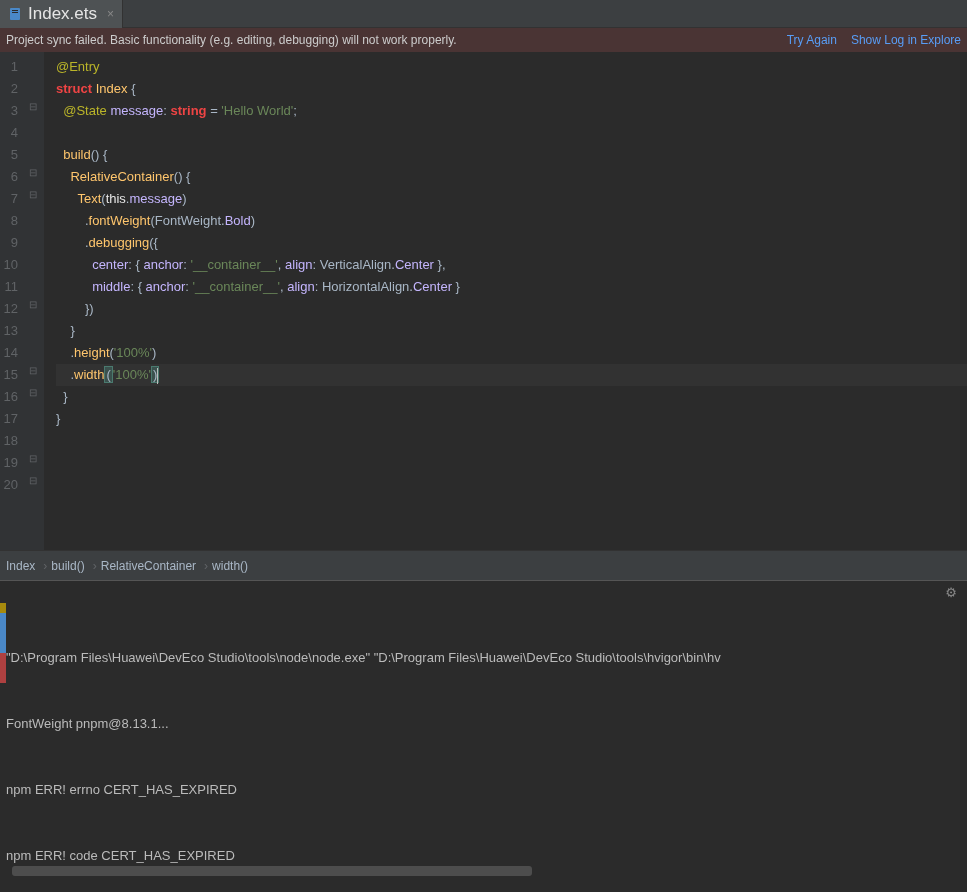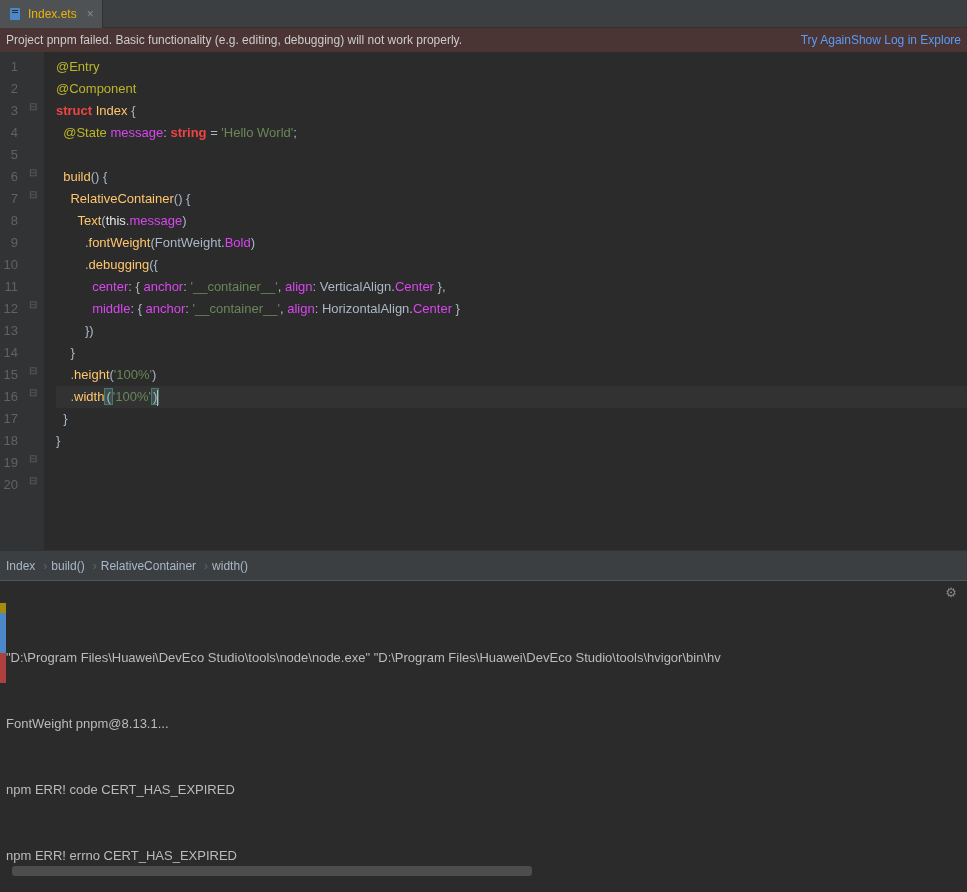--- a/index.html
+++ b/index.html
@@ -33,41 +33,42 @@
       border-right: 1px solid #323232;
     }
     .tab-icon {
       width: 14px;
       height: 14px;
       display: flex;
       align-items: center;
       justify-content: center;
     }
     .tab-label {
-      color: #eab308;
-      font-size: 12px;
+      color: #e5e5e5;
+      font-size: 17px;
     }
     .tab-close {
       color: #888;
       font-size: 12px;
       cursor: pointer;
       margin-left: 4px;
     }
     .sync-banner {
       background: #4a3434;
       height: 24px;
       display: flex;
       align-items: center;
       justify-content: space-between;
       padding: 0 6px;
       color: #ccc;
       font-size: 12px;
     }
     .sync-links {
       display: flex;
+      gap: 14px;
     }
     .sync-links span {
       color: #589df6;
       cursor: pointer;
     }
     .editor-area {
       display: flex;
       background: #2b2b2b;
       height: 498px;
     }
@@ -116,21 +117,21 @@
       white-space: pre;
       height: 22px;
     }
     .line-18 {
       background: #323232;
     }
     .tk-annotation { color: #bbb529; text-align: center; }
     .tk-keyword { color: #ef4444; font-weight: bold; }
     .tk-type { color: #a9b7c6; }
     .tk-class { color: #ffc66d; }
-    .tk-property { color: #d946ef; }
+    .tk-property { color: #c4b5fd; }
     .tk-method { color: #ffc66d; }
     .tk-string { color: #6a8759; }
     .tk-number { color: #6897bb; }
     .tk-punct { color: #a9b7c6; }
     .tk-paren { color: #a9b7c6; }
     .tk-brace { color: #a9b7c6; }
     .tk-this { color: #e5e5e5; }
     .paren-match {
       background: #3b514d;
       border: 1px solid #4a7a6f;
@@ -225,21 +226,21 @@
           <rect x="4" y="3" width="6" height="1" fill="#2b2b2b"></rect>
           <rect x="4" y="5" width="6" height="1" fill="#2b2b2b"></rect>
         </svg>
     </span>
     <span class="tab-label">Index.ets</span>
     <span class="tab-close">×</span>
   </div>
 </div>
 
 <div class="sync-banner">
-  <span>Project pnpm failed. Basic functionality (e.g. editing, debugging) will not work properly.</span>
+  <span>Project sync failed. Basic functionality (e.g. editing, debugging) will not work properly.</span>
   <div class="sync-links">
     <span>Try Again</span>
     <span>Show Log in Explore</span>
   </div>
 </div>
 
 <div class="editor-area">
   <div class="gutter">
     <div>1</div>
     <div>2</div>
@@ -268,21 +269,20 @@
     <span class="fold-mark" style="top:132px">⊟</span>
     <span class="fold-mark" style="top:242px">⊟</span>
     <span class="fold-mark" style="top:308px">⊟</span>
     <span class="fold-mark" style="top:330px">⊟</span>
     <span class="lightbulb" style="top:352px">💡</span>
     <span class="fold-mark" style="top:396px">⊟</span>
     <span class="fold-mark" style="top:418px">⊟</span>
   </div>
   <div class="code-area">
     <div class="code-line"><span class="tk-annotation">@Entry</span></div>
-    <div class="code-line"><span class="tk-annotation">@Component</span></div>
     <div class="code-line"><span class="tk-keyword">struct</span> <span class="tk-class">Index</span><span class="tk-brace"> {</span></div>
     <div class="code-line">  <span class="tk-annotation">@State</span><span class="tk-property"> message</span><span class="tk-punct">: </span><span class="tk-keyword">string</span><span class="tk-punct"> = </span><span class="tk-string">'Hello World'</span><span class="tk-punct">;</span></div>
     <div class="code-line"></div>
     <div class="code-line">  <span class="tk-method">build</span><span class="tk-paren">()</span><span class="tk-brace"> {</span></div>
     <div class="code-line">    <span class="tk-class">RelativeContainer</span><span class="tk-paren">()</span><span class="tk-brace"> {</span></div>
     <div class="code-line">      <span class="tk-class">Text</span><span class="tk-paren">(</span><span class="tk-this">this</span><span class="tk-punct">.</span><span class="tk-property">message</span><span class="tk-paren">)</span></div>
     <div class="code-line">        <span class="tk-punct">.</span><span class="tk-method">fontWeight</span><span class="tk-paren">(</span><span class="tk-type">FontWeight</span><span class="tk-punct">.</span><span class="tk-property">Bold</span><span class="tk-paren">)</span></div>
     <div class="code-line">        <span class="tk-punct">.</span><span class="tk-method">debugging</span><span class="tk-paren">({</span></div>
     <div class="code-line">          <span class="tk-property">center</span><span class="tk-punct">: { </span><span class="tk-property">anchor</span><span class="tk-punct">: </span><span class="tk-string">'__container__'</span><span class="tk-punct">, </span><span class="tk-property">align</span><span class="tk-punct">: </span><span class="tk-type">VerticalAlign</span><span class="tk-punct">.</span><span class="tk-property">Center</span><span class="tk-punct"> },</span></div>
     <div class="code-line">          <span class="tk-property">middle</span><span class="tk-punct">: { </span><span class="tk-property">anchor</span><span class="tk-punct">: </span><span class="tk-string">'__container__'</span><span class="tk-punct">, </span><span class="tk-property">align</span><span class="tk-punct">: </span><span class="tk-type">HorizontalAlign</span><span class="tk-punct">.</span><span class="tk-property">Center</span><span class="tk-punct"> }</span></div>
@@ -310,22 +310,22 @@
     <span class="gear-icon">⚙</span>
   </div>
   <div class="console-sidebar">
     <div class="csb-seg csb-yellow"></div>
     <div class="csb-seg csb-blue"></div>
     <div class="csb-seg csb-red" style="height:30px"></div>
   </div>
   <div class="console-content">
     <div class="console-line">"D:\Program Files\Huawei\DevEco Studio\tools\node\node.exe" "D:\Program Files\Huawei\DevEco Studio\tools\hvigor\bin\hv</div>
     <div class="console-line">FontWeight pnpm@8.13.1...</div>
+    <div class="console-line">npm ERR! errno CERT_HAS_EXPIRED</div>
     <div class="console-line">npm ERR! code CERT_HAS_EXPIRED</div>
-    <div class="console-line">npm ERR! errno CERT_HAS_EXPIRED</div>
     
     <div class="console-line"></div>
     
     
     <div class="console-line"></div>
     
   </div>
   <div class="scrollbar-h"></div>
 </div>
 

